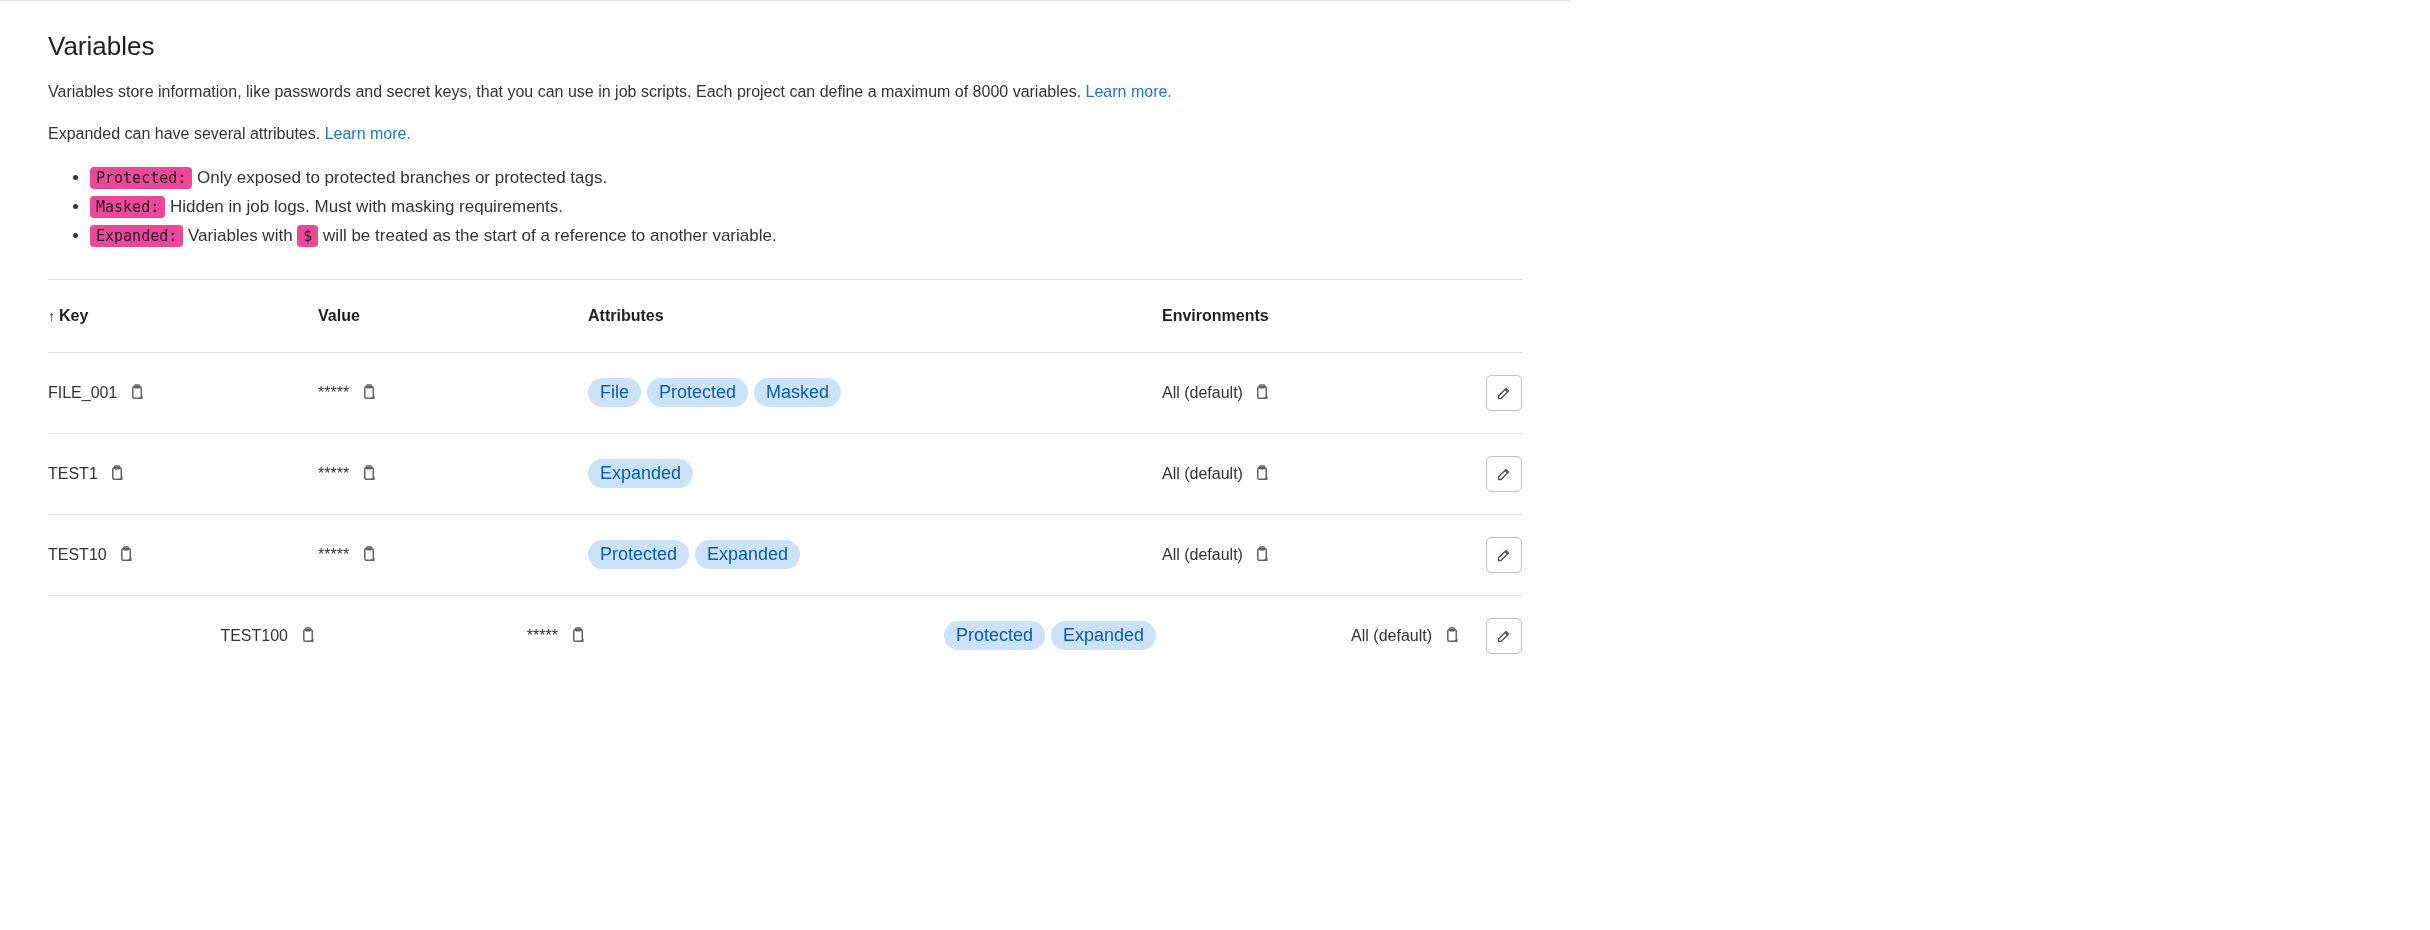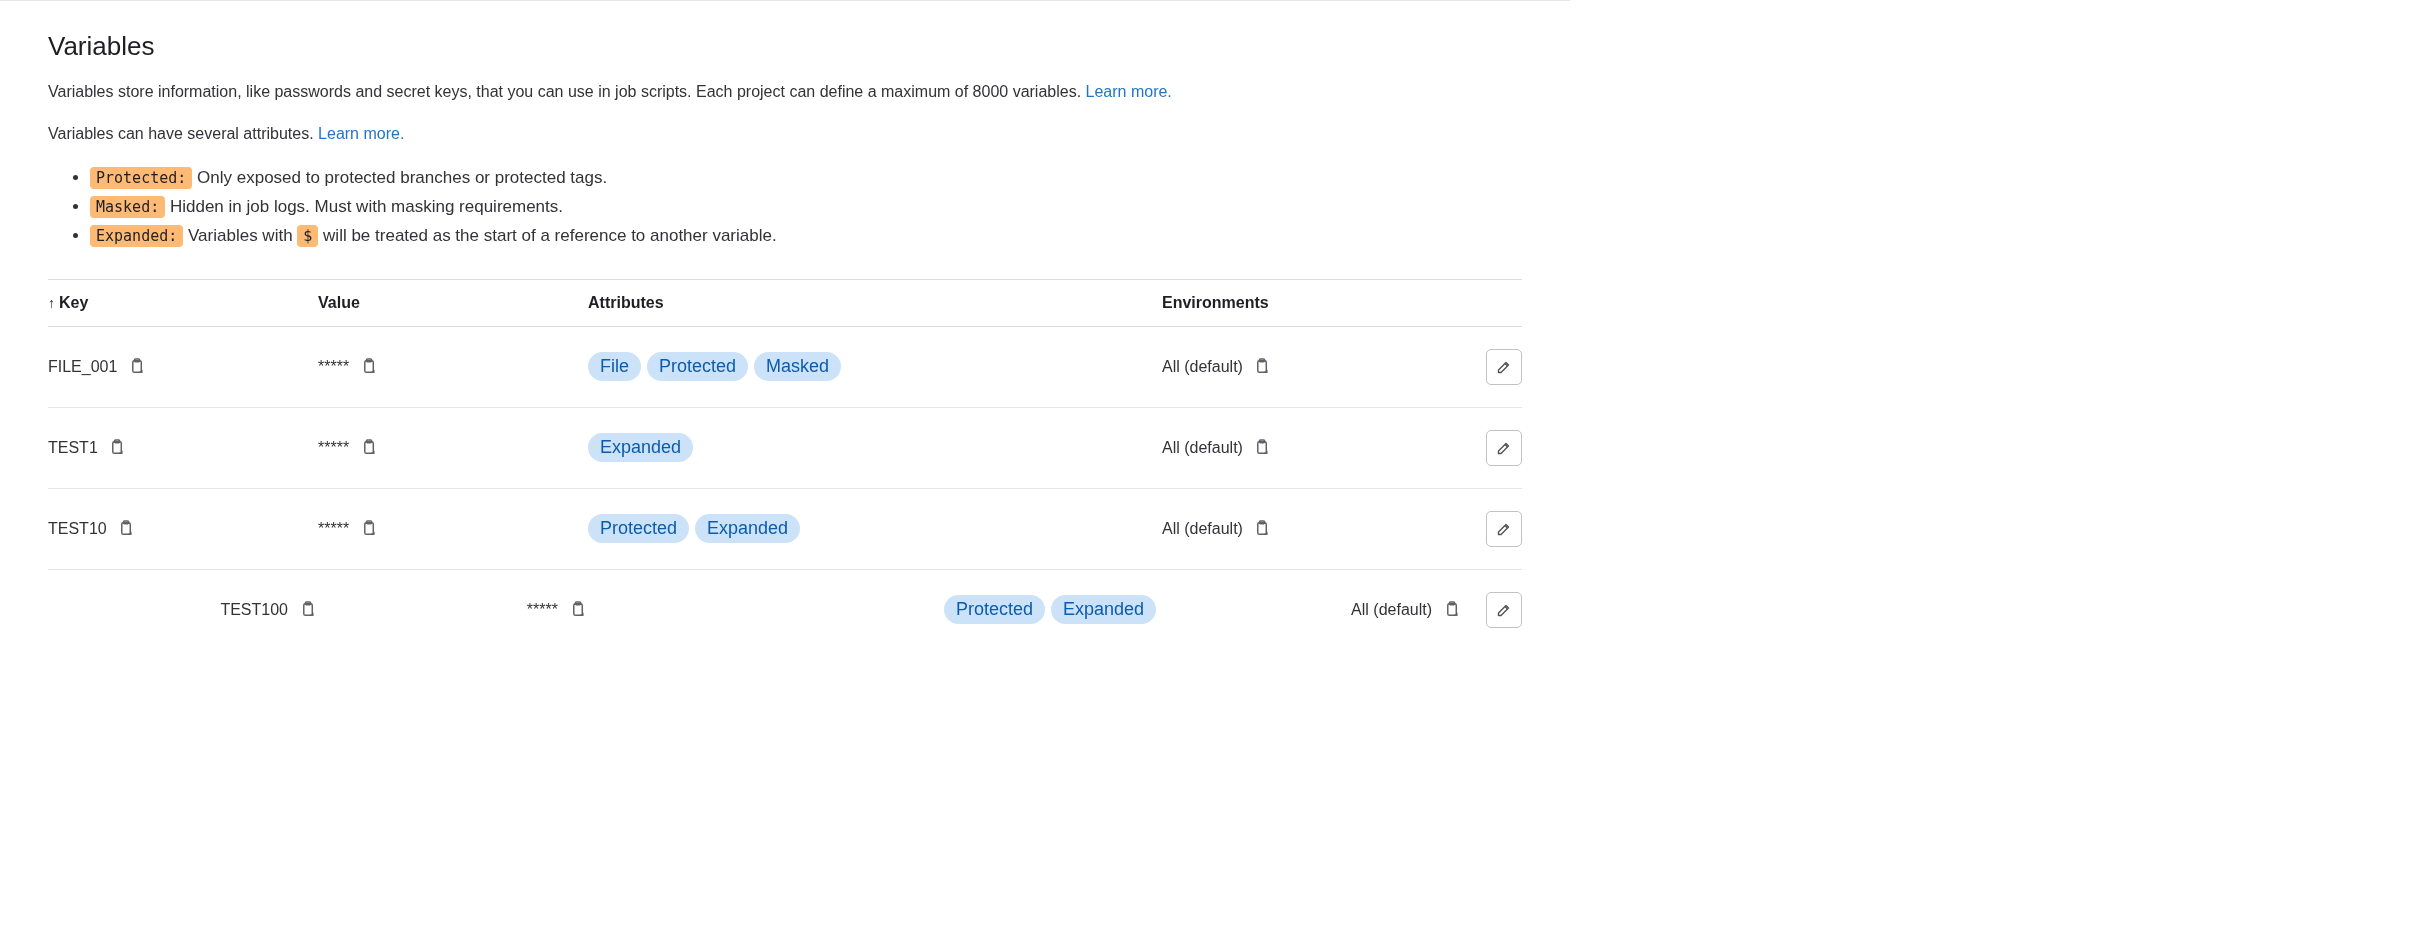--- a/index.html
+++ b/index.html
@@ -30,36 +30,36 @@
   ul.attr-list {
     margin: 0 0 28px 0;
     padding-left: 42px;
   }
   ul.attr-list li {
     font-size: 17px;
     line-height: 1.7;
     color: #333238;
   }
   code.inline {
-    background: #fdba74;
+    background: #ec4899;
     border-radius: 4px;
     padding: 2px 6px;
     font-family: ui-monospace, SFMono-Regular, Menlo, Consolas, monospace;
     font-size: 15px;
     color: #1f1e24;
   }
   table.vars {
     width: 100%;
     border-collapse: collapse;
   }
   table.vars thead th {
     text-align: left;
     font-size: 16px;
     font-weight: 700;
-    padding: 14px 0;
+    padding: 27px 0;
     border-top: 1px solid #dcdcde;
     border-bottom: 1px solid #dcdcde;
     color: #1f1e24;
   }
   table.vars tbody td {
     padding: 22px 0;
     border-bottom: 1px solid #e5e5e5;
     font-size: 16px;
     vertical-align: middle;
     color: #333238;
@@ -130,21 +130,21 @@
 
 <div class="page">
 
   <h2 class="title">Variables</h2>
 
   <p class="desc">
     <span>Variables store information, like passwords and secret keys, that you can use in job scripts. Each project can define a maximum of 8000 variables. </span><a class="link" href="#">Learn more.</a>
   </p>
 
   <p class="desc">
-    <span>Variables can have several attributes. </span><a class="link" href="#">Learn more.</a>
+    <span>Expanded can have several attributes. </span><a class="link" href="#">Learn more.</a>
   </p>
 
   <ul class="attr-list">
     <li>
       <code class="inline">Protected:</code>
       <span>Only exposed to protected branches or protected tags.</span>
     </li>
     <li>
       <code class="inline">Masked:</code>
       <span>Hidden in job logs. Must with masking requirements.</span>

